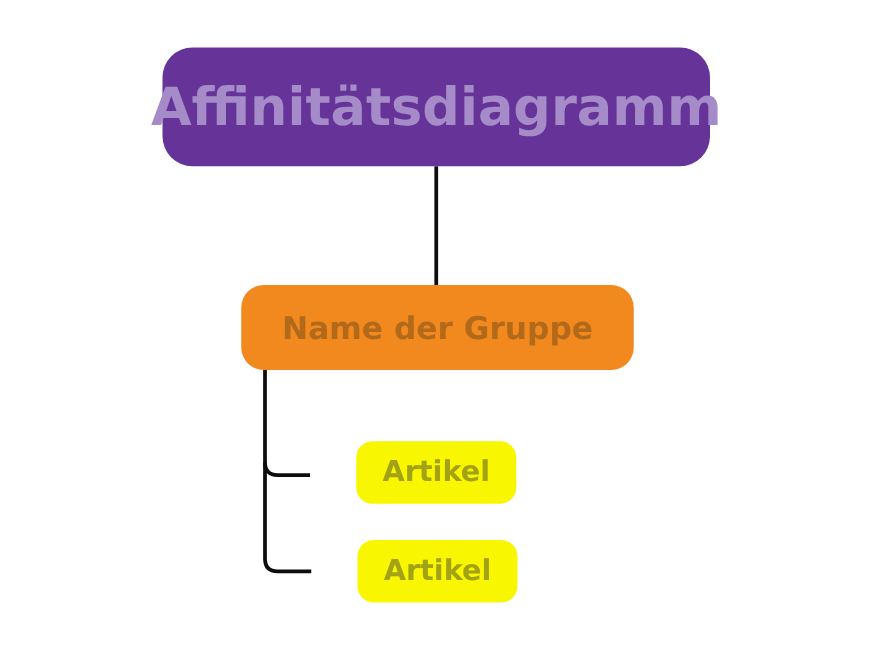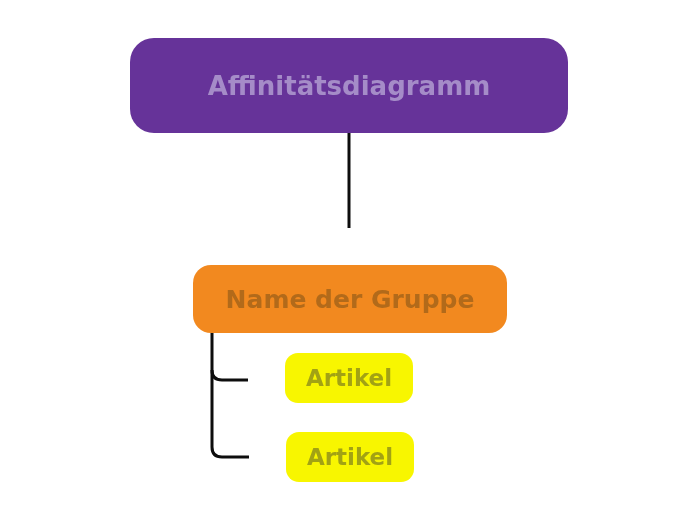--- a/index.html
+++ b/index.html
@@ -34,32 +34,31 @@
     cursor: default;
   }
   .node-root {
     left: 130px;
     top: 38px;
     width: 438px;
     height: 95px;
     background: #663399;
     color: #A58CC8;
     border-radius: 24px;
-    font-size: 26px;
+    font-size: 42px;
   }
   .node-group {
     left: 193px;
     top: 228px;
     width: 314px;
     height: 68px;
     background: #F2891F;
     color: #B26A1A;
     border-radius: 18px;
     font-size: 25px;
-    margin-top: 37px;
   }
   .node-article {
     width: 128px;
     height: 50px;
     background: #F8F600;
     color: #A2A214;
     border-radius: 13px;
     font-size: 23px;
     margin-left: 36px;
   }

